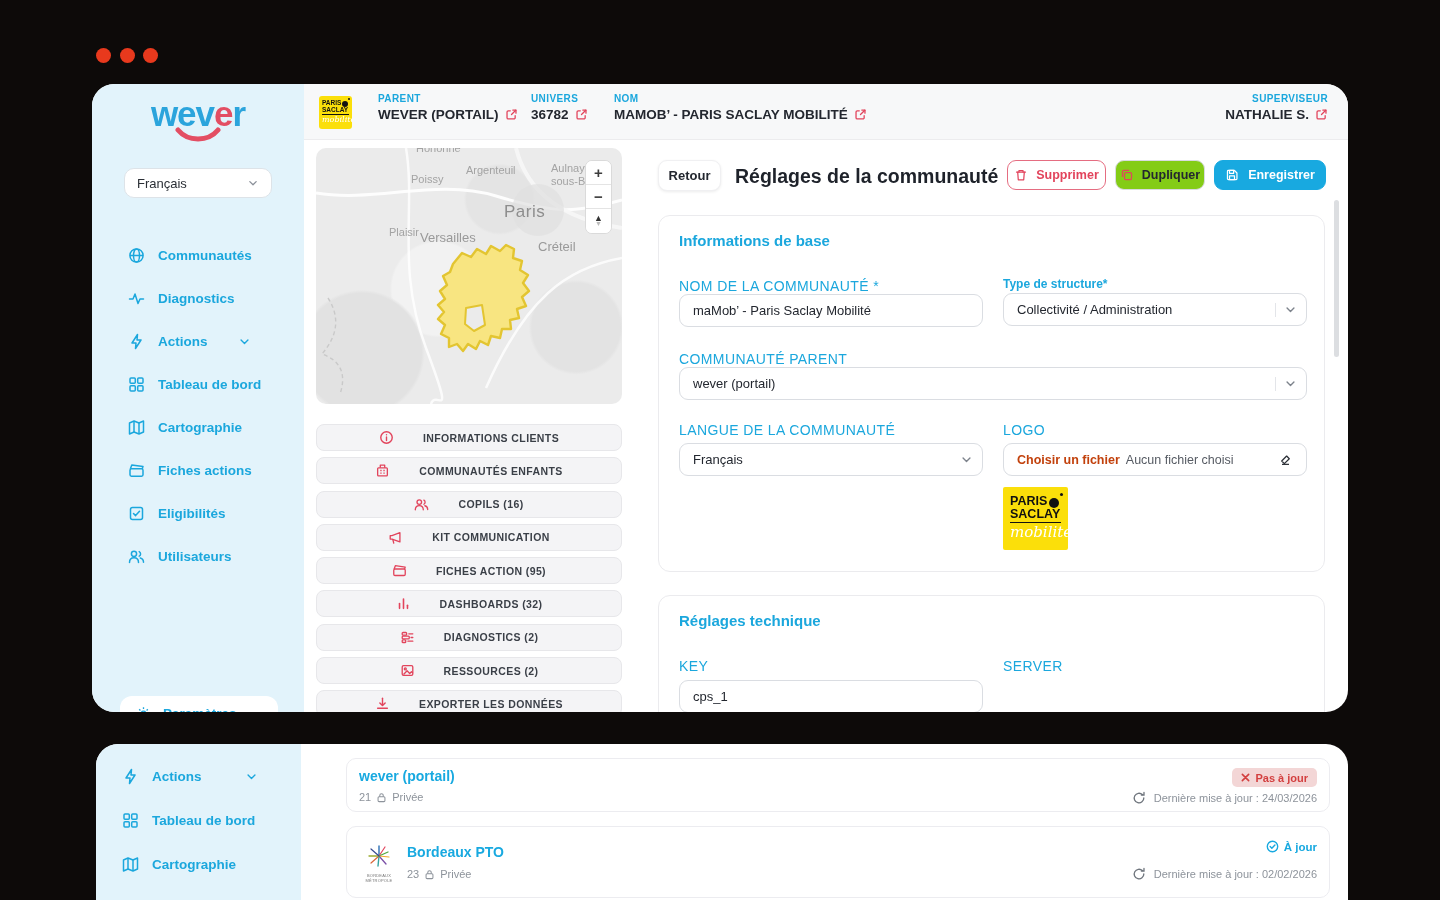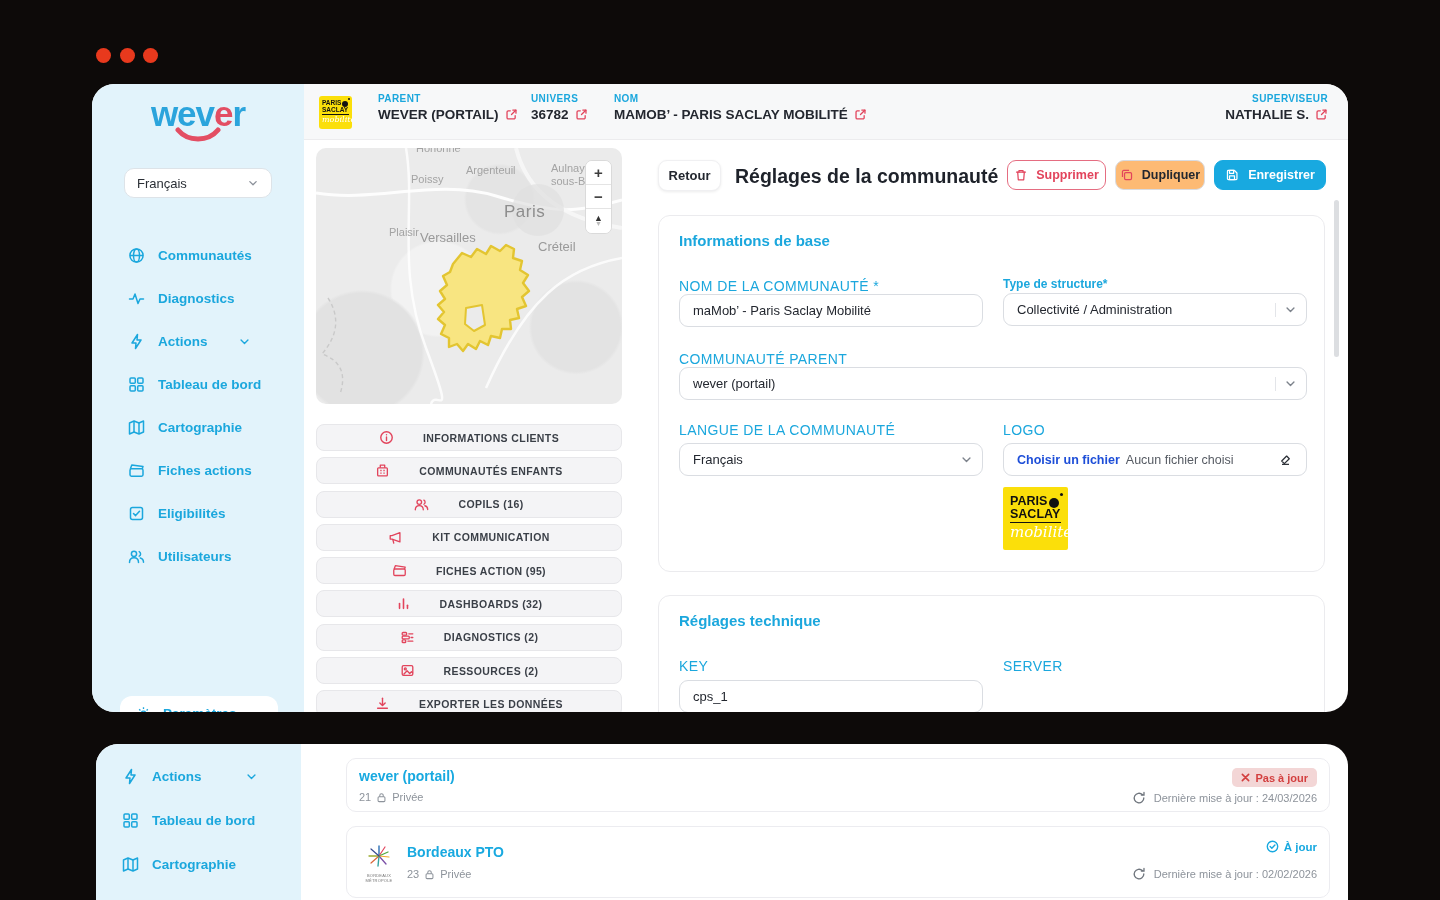--- a/index.html
+++ b/index.html
@@ -65,37 +65,37 @@
   .mbtns { position:absolute; left:224px; top:340px; width:306px; }
   .mbtn { height:27px; margin-bottom:6.3px; background:#f4f4f6; border:1px solid #e7e7ea; border-radius:8px; display:flex; align-items:center; justify-content:center; gap:29px; cursor:pointer; }
   .mbtn svg { color:#e2445c; flex:none; }
   .mbtn span { font-size:10.5px; font-weight:700; letter-spacing:.4px; color:#3a3f47; }
 
   
   .btn { display:flex; align-items:center; justify-content:center; cursor:pointer; border-radius:9px; font-weight:600; }
   .btn-back { position:absolute; left:566px; top:76px; width:63px; height:31px; background:#fff; border:1px solid #f0f0f2; box-shadow:0 1px 3px rgba(0,0,0,.08); font-size:13px; color:#23272f; }
   .page-title { position:absolute; left:643px; top:81px; font-size:19.5px; font-weight:700; color:#1e222a; }
   .btn-del { position:absolute; left:915px; top:76px; width:99px; height:30px; background:#fff; border:1px solid #e56d81; color:#e2445c; font-size:12.5px; gap:8px; }
-  .btn-dup { position:absolute; left:1023px; top:76px; width:90px; height:30px; background:#fdba74; border:1px solid #d9dbe0; color:#23272f; font-size:12.5px; gap:8px; }
+  .btn-dup { position:absolute; left:1023px; top:76px; width:90px; height:30px; background:#84cc16; border:1px solid #d9dbe0; color:#23272f; font-size:12.5px; gap:8px; }
   .btn-save { position:absolute; left:1122px; top:76px; width:112px; height:30px; background:#18a9e0; border:1px solid #18a9e0; color:#fff; font-size:12.5px; gap:9px; }
 
   .card { position:absolute; left:566px; width:667px; background:#fff; border:1px solid #ebebee; border-radius:12px; }
   .card1 { top:131px; height:357px; }
   .card2 { top:511px; height:150px; }
   .card-head { position:absolute; left:20px; top:16px; font-size:15px; font-weight:700; color:#1ba7dd; }
   .f-label { position:absolute; font-size:14px; font-weight:400; letter-spacing:.4px; color:#1ba7dd; }
   .f-label.sc { font-size:12px; font-weight:600; letter-spacing:0; }
   .input, .select, .file { position:absolute; height:33px; background:#fff; border:1px solid #dadde2; border-radius:9px; display:flex; align-items:center; font-size:13px; color:#23272f; padding:0 13px; }
   .input.disabled { background:#f1f2f4; border-color:#e5e7ea; color:#9aa0a8; }
   .select { padding-right:36px; cursor:pointer; }
   .select .divider { position:absolute; right:30px; width:1px; height:14px; background:#e3e5e9; }
   .select .chev { position:absolute; right:9px; display:flex; }
   .file { justify-content:space-between; cursor:pointer; }
   .file .ftxt { display:flex; gap:6px; font-size:12.5px; }
-  .file .fbtn { font-weight:600; color:#1d4ed8; }
+  .file .fbtn { font-weight:600; color:#c2410c; }
   .file .fstat { color:#565b63; }
 
   .scrollbar { position:absolute; left:1242px; top:116px; width:5px; height:157px; background:#dcdee1; border-radius:3px; cursor:pointer; }
 
   
   .b-nav { position:absolute; left:0; top:10px; width:205px; }
   .b-nav .nav-item { padding-left:26px; height:44px; }
   .rows { position:absolute; left:250px; top:0; width:984px; }
   .row { position:absolute; left:0; width:984px; border:1px solid #ececf0; border-radius:10px; background:#fff; }
   .row1 { top:14px; height:54px; }

